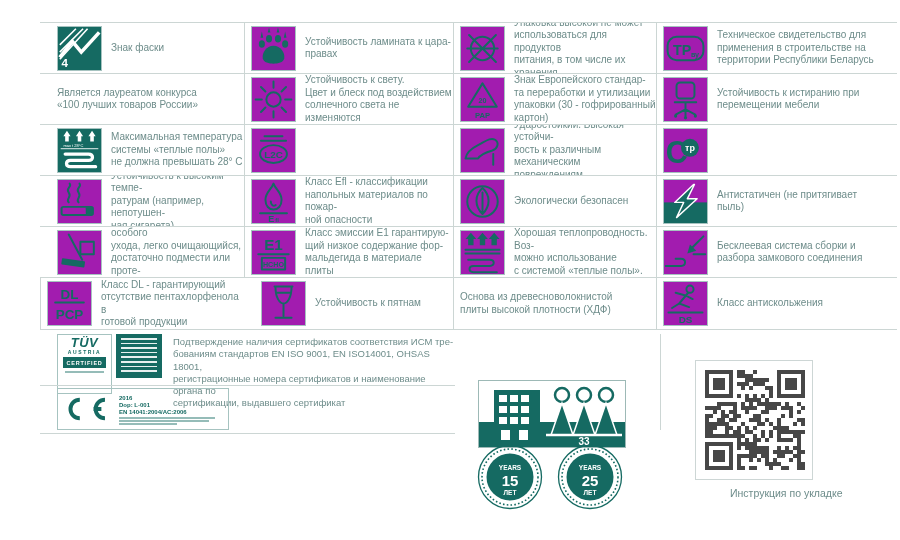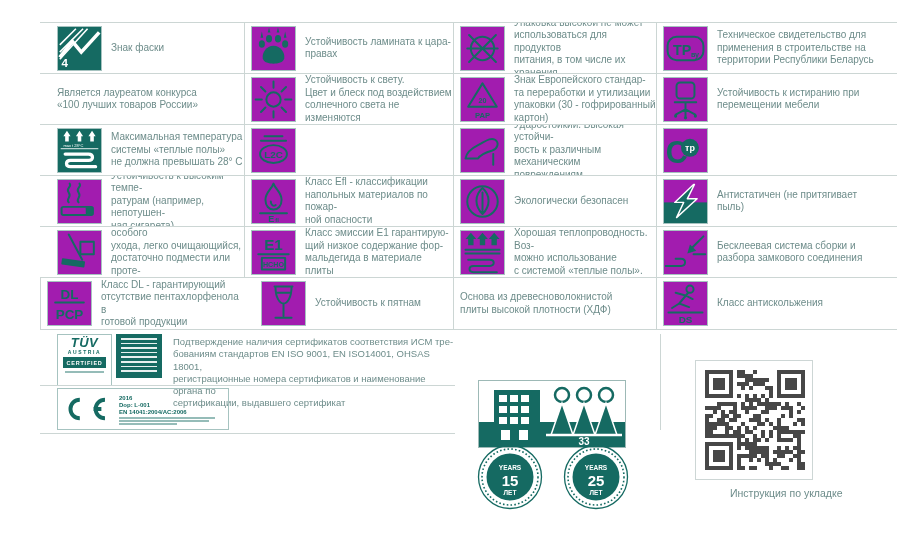--- a/index.html
+++ b/index.html
@@ -18,40 +18,40 @@
   .cell.c1{padding-left:17px}
   .ibox{width:45px;height:45px;flex:0 0 45px;border:1px solid #a6c3c0;background:#a21caf}
   .ibox svg{display:block;width:100%;height:100%}
   .ctext{flex:1;font-size:10px;line-height:12.5px;color:#6d8c8a;white-space:pre-line}
   .s{stroke:#156a62;fill:none;stroke-width:2.2;stroke-linecap:round;stroke-linejoin:round}
   .f{fill:#156a62}
   .tx{fill:#156a62;font-weight:bold;font-family:"Liberation Sans",sans-serif}
   .wx{fill:#fff;font-weight:bold;font-family:"Liberation Sans",sans-serif}
   
   .tuv-row{position:absolute;left:40px;top:334px;width:415px;display:flex;align-items:flex-start}
-  .tuv-logo{width:58px;height:52px;border:1px solid #a6c3c0;margin-left:17px;text-align:center;padding-top:2px}
+  .tuv-logo{width:58px;height:60px;border:1px solid #a6c3c0;margin-left:17px;text-align:center;padding-top:2px}
   .tuv-top{font-size:13px;line-height:12px;font-weight:bold;font-style:italic;color:#156a62;letter-spacing:.5px}
   .tuv-mid{font-size:5px;font-weight:bold;letter-spacing:1.6px;color:#156a62}
   .tuv-badge{margin:2px 5px 0;background:#156a62;color:#fff;font-size:5.5px;font-weight:bold;
              letter-spacing:.8px;padding:2.5px 0}
   .tuv-url{height:2px;background:rgba(21,106,98,.45);margin:2.5px 7px 0}
   .tuv-block{width:48px;height:44px;background:#156a62;margin-left:4px;padding:4px 5px}
   .tuv-block-lines{width:100%;height:100%;
      background:repeating-linear-gradient(to bottom,rgba(255,255,255,.9) 0 1.6px,transparent 1.6px 4.6px)}
   .tuv-text{margin-left:11px;font-size:9.5px;line-height:12.3px;color:#6d8c8a;white-space:pre-line;padding-top:2px}
   .hline{position:absolute;height:1px;background:#ccd6d4}
   .vline{position:absolute;width:1px;background:#ccd6d4}
   .ce-box{position:absolute;left:57px;top:388px;width:172px;height:42px;border:1px solid #a6c3c0;
           display:flex;align-items:center;padding-left:6px;gap:9px}
   .ce-lines{padding-top:1px}
   .ce-line{font-size:6px;line-height:7px;font-weight:bold;color:#156a62}
   .fineprint{height:1.5px;background:rgba(21,106,98,.45);margin-top:1.5px}
   
   .usage{position:absolute;left:478px;top:380px}
-  .badges{position:absolute;left:477px;top:444px;display:flex;gap:20px}
+  .badges{position:absolute;left:477px;top:444px;display:flex;gap:14px}
   
   .qr-box{position:absolute;left:695px;top:360px;width:118px;height:120px;border:1px solid #cdd6d5;
           padding:9px}
   .qr-caption{position:absolute;left:730px;top:487px;font-size:10.5px;color:#6d8c8a}
 </style>
 </head>
 <body>
 
 <div class="screen">
 

